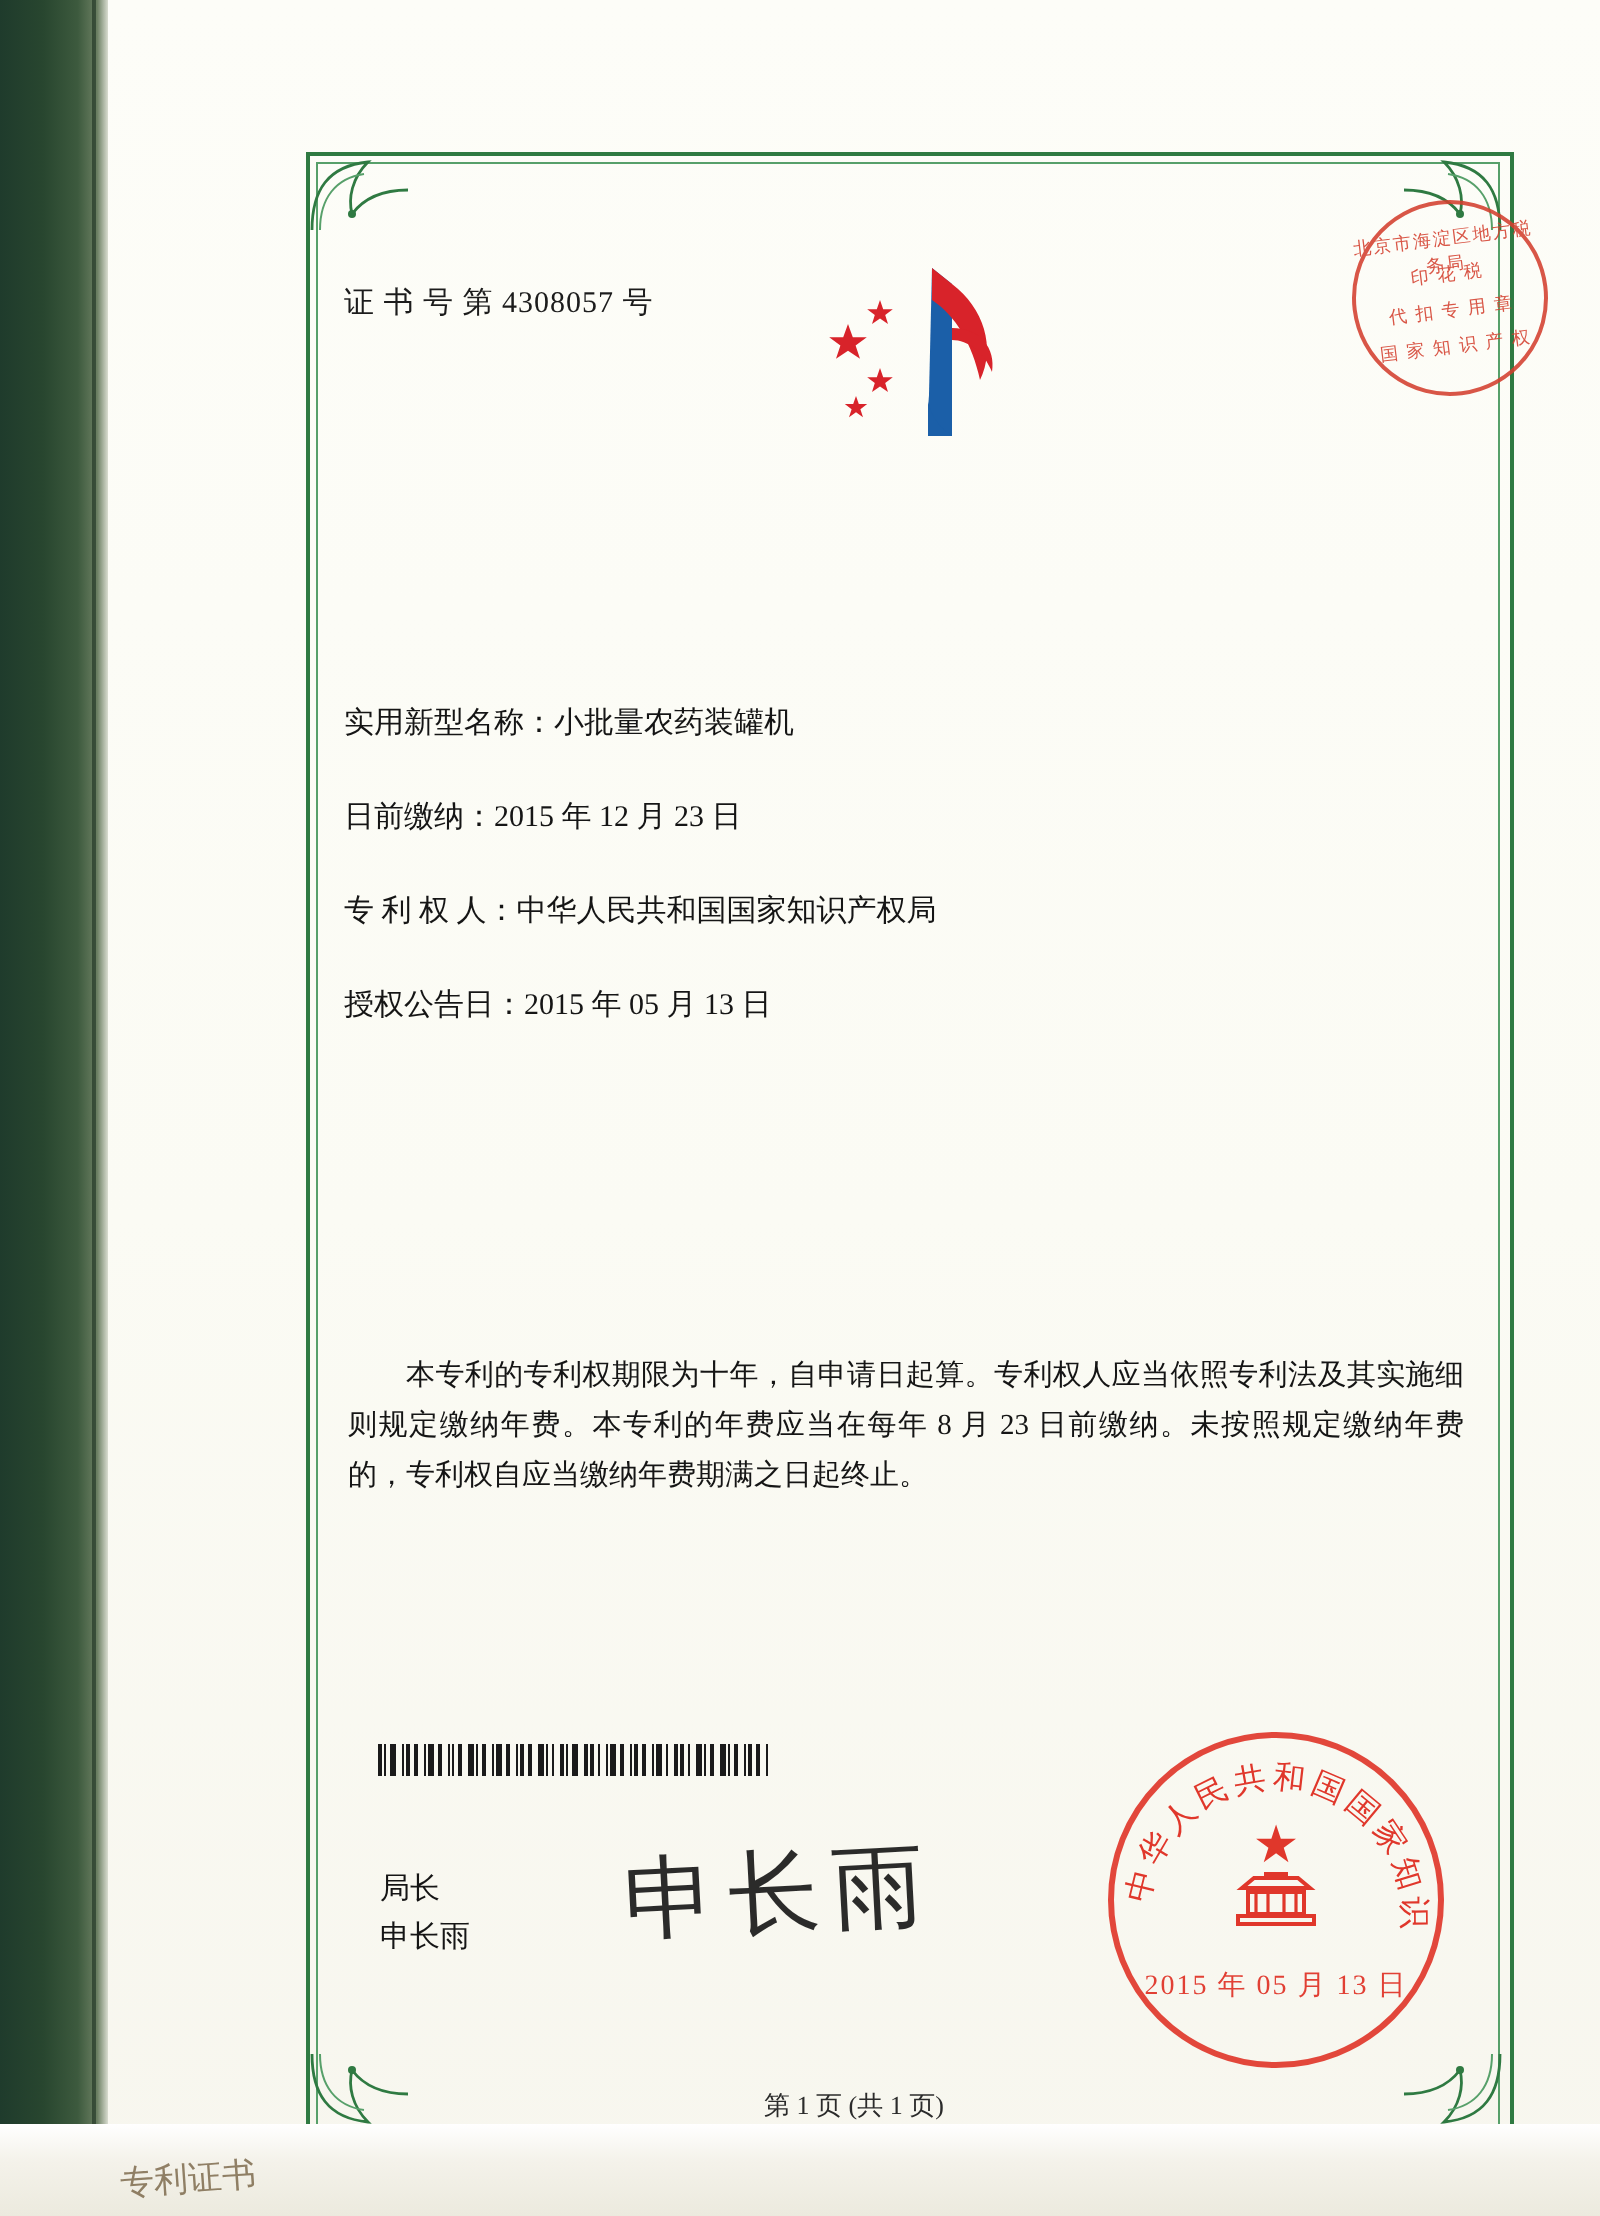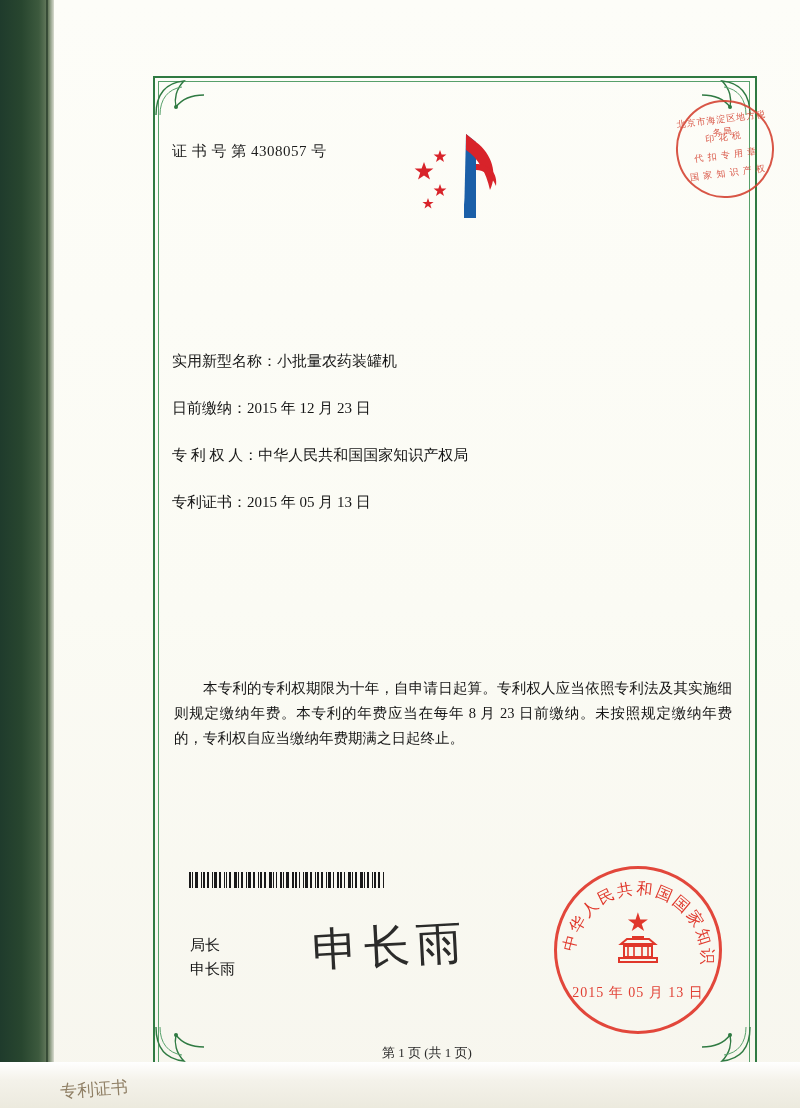--- a/index.html
+++ b/index.html
@@ -326,21 +326,21 @@
       <div class="field-row">
         <span class="field-label">实用新型名称：</span><span class="field-value">小批量农药装罐机</span>
       </div>
       <div class="field-row">
         <span class="field-label">日前缴纳：</span><span class="field-value">2015 年 12 月 23 日</span>
       </div>
       <div class="field-row">
         <span class="field-label">专 利 权 人：</span><span class="field-value">中华人民共和国国家知识产权局</span>
       </div>
       <div class="field-row">
-        <span class="field-label">专利证书：</span><span class="field-value">2015 年 05 月 13 日</span>
+        <span class="field-label">授权公告日：</span><span class="field-value">2015 年 05 月 13 日</span>
       </div>
     </div>
 
     <div class="body-text">
       <p>本专利的专利权期限为十年，自申请日起算。专利权人应当依照专利法及其实施细则规定缴纳年费。本专利的年费应当在每年 8 月 23 日前缴纳。未按照规定缴纳年费的，专利权自应当缴纳年费期满之日起终止。</p>
     </div>
 
     <div class="barcode" id="barcode">
         <i style="left: 0px; width: 2px;"></i>
         <i style="left: 3px; width: 1px;"></i>

